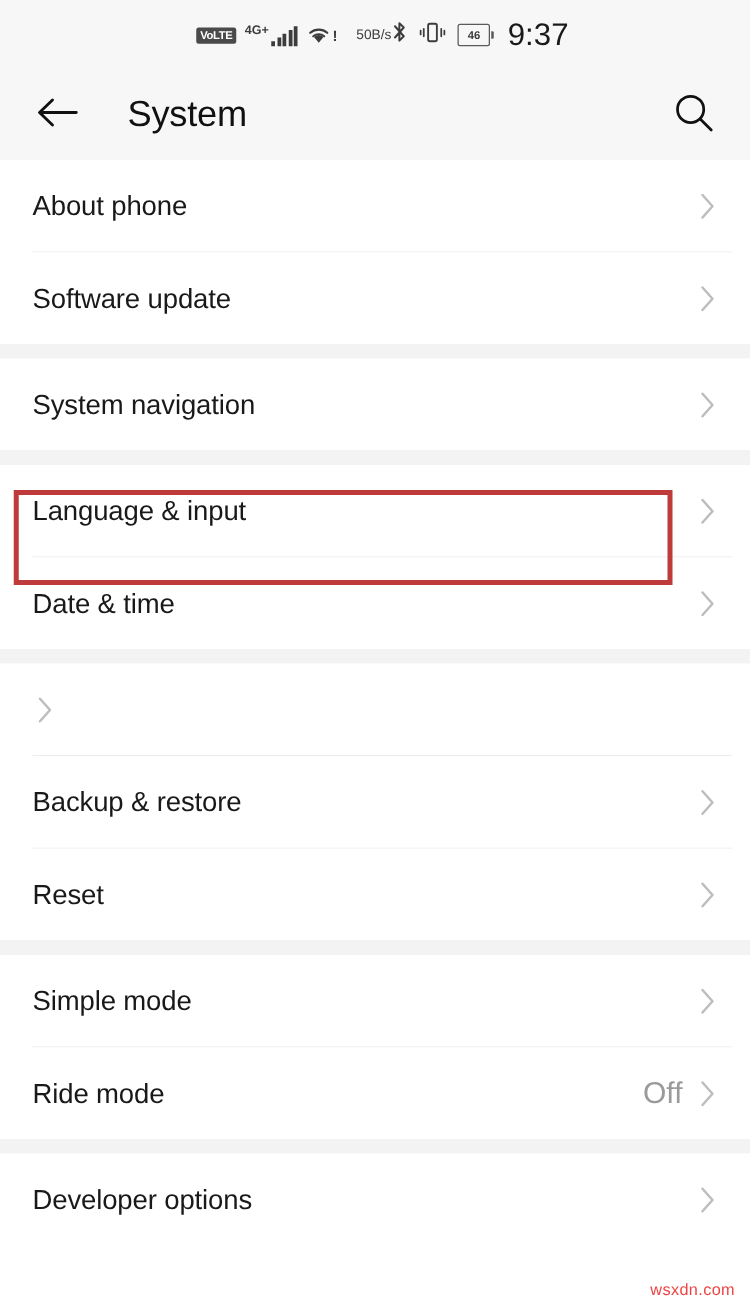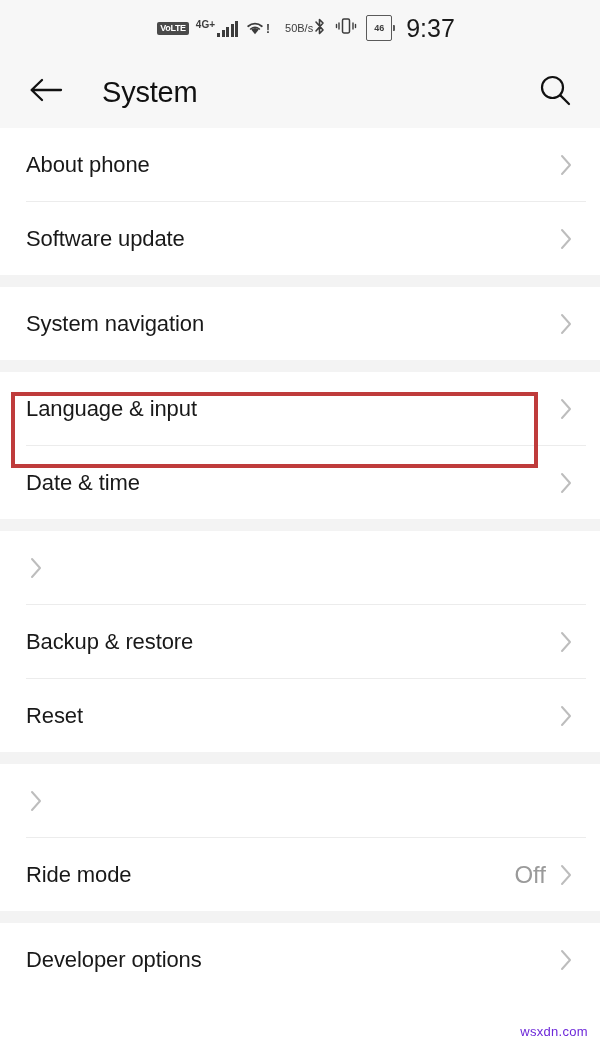--- a/index.html
+++ b/index.html
@@ -81,21 +81,21 @@
     font-size: 11px;
     margin-left: 8px;
   }
 
   .battery {
     display: inline-flex;
     align-items: center;
   }
   .battery-body {
     width: 26px;
-    height: 26px;
+    height: 18px;
     border: 1.5px solid #5a5a5a;
     border-radius: 2px;
     display: flex;
     align-items: center;
     justify-content: center;
     box-sizing: border-box;
   }
   .battery-body span {
     font-size: 9px;
     font-weight: bold;
@@ -207,21 +207,21 @@
     box-sizing: border-box;
     pointer-events: none;
     z-index: 5;
   }
 
   .watermark {
     position: absolute;
     right: 12px;
     bottom: 6px;
     font-size: 13px;
-    color: #6d28d9;
+    color: #ef4444;
     letter-spacing: 0.3px;
     margin-top: 20px;
   }
 </style>
 </head>
 <body>
 
 <div class="statusbar">
   <div class="status-left">
     <span class="volte-badge">VoLTE</span>
@@ -374,20 +374,21 @@
             <path d="M3 3 L11 12 L3 21" stroke="#bdbdbd" stroke-width="2" fill="none" stroke-linecap="round" stroke-linejoin="round"></path>
           </svg>
       </span>
     </div>
   </div>
 
   <div class="group-gap"></div>
 
   <div class="group">
     <div class="row">
+      <span class="row-label">Simple mode</span>
       <span class="chev">
         <svg width="14" height="24" viewBox="0 0 14 24" aria-hidden="true">
             <path d="M3 3 L11 12 L3 21" stroke="#bdbdbd" stroke-width="2" fill="none" stroke-linecap="round" stroke-linejoin="round"></path>
           </svg>
       </span>
     </div>
     <div class="divider"></div>
     <div class="row">
       <span class="row-label">Ride mode</span>
       <span class="row-value">Off</span>

